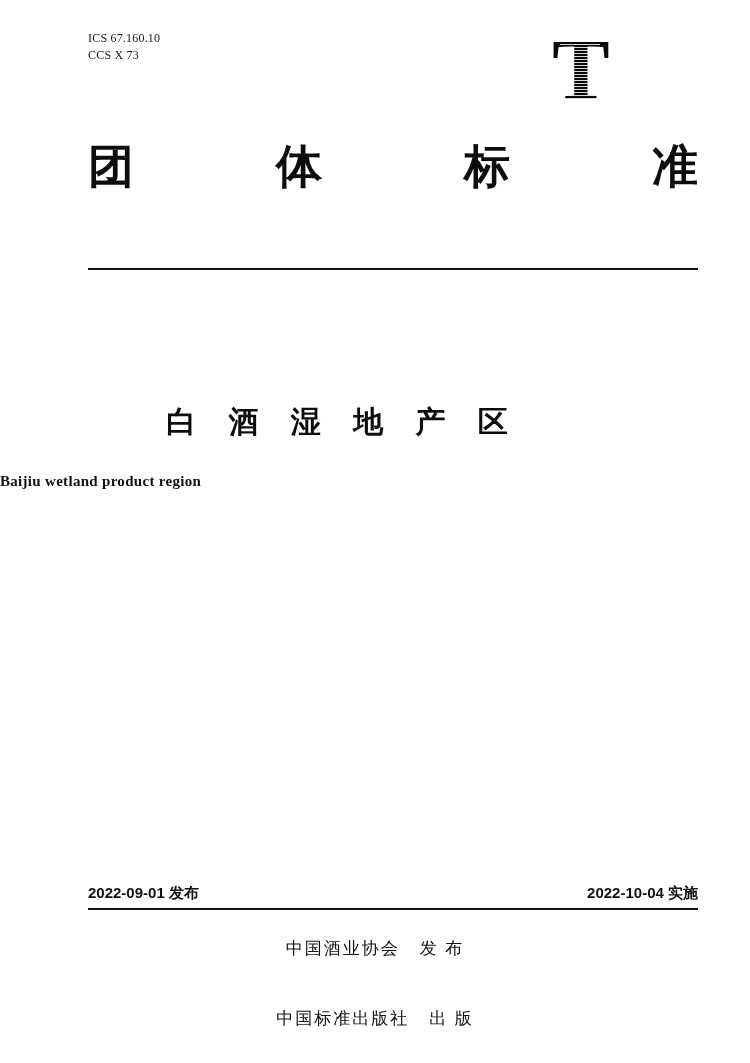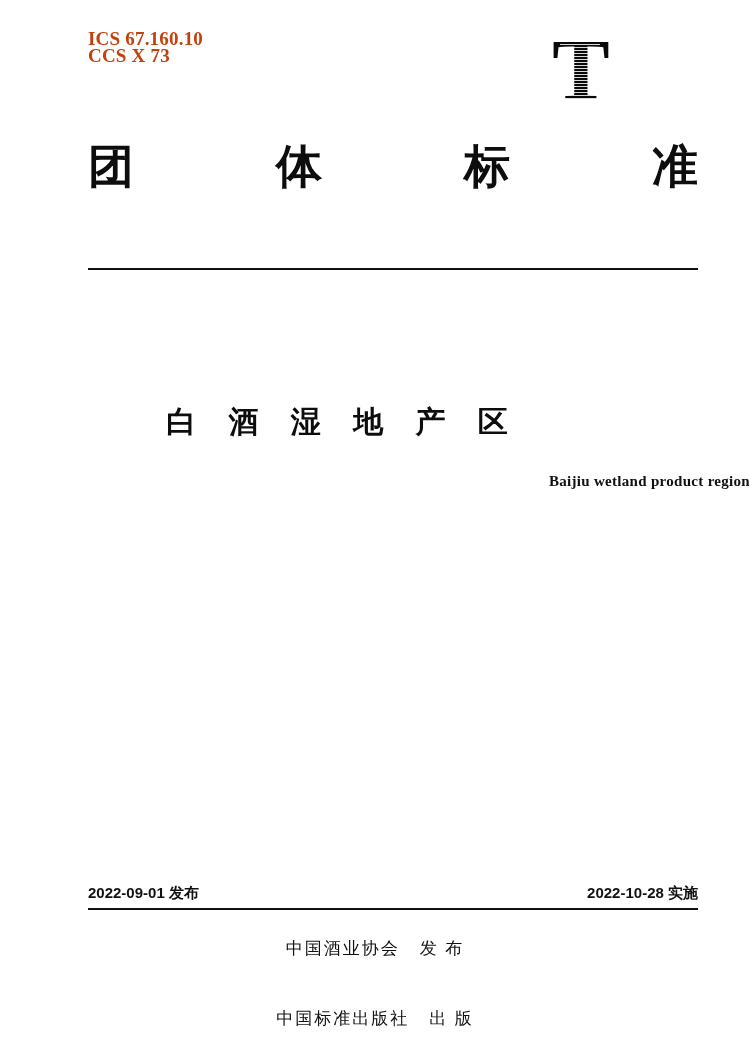--- a/index.html
+++ b/index.html
@@ -23,25 +23,25 @@
     height: 1063px;
     background: #ffffff;
   }
 
   
   .ics-block {
     position: absolute;
     left: 88px;
     top: 30px;
     font-family: "Liberation Serif", serif;
-    font-weight: bold;
-    font-size: 19px;
+    font-weight: normal;
+    font-size: 12px;
     line-height: 17px;
     letter-spacing: 0.2px;
-    color: #c2410c;
+    color: #0f172a;
   }
   .ics-block div { white-space: pre; }
 
   
   .logo-wrap {
     position: absolute;
     left: 540px;
     top: 28px;
     width: 80px;
     height: 84px;
@@ -133,21 +133,21 @@
     font-weight: bold;
     letter-spacing: 12px;
     text-indent: 12px;
     color: #0d0d0d;
   }
   .doc-title-en {
     position: absolute;
     left: 0;
     top: 473px;
     width: 750px;
-    text-align: right;
+    text-align: left;
     font-family: "Liberation Serif", serif;
     font-size: 15px;
     font-weight: bold;
     letter-spacing: 0.3px;
     color: #111111;
   }
 
   
   .date-row {
     position: absolute;
@@ -203,21 +203,21 @@
 
   <div class="rule-top"></div>
 
   <div class="doc-title">白 酒 湿 地 产 区</div>
   <div class="doc-title-en">Baijiu wetland product region</div>
 
   <div class="rule-bottom"></div>
 
   <div class="date-row">
     <div>2022-09-01 发布</div>
-    <div>2022-10-28 实施</div>
+    <div>2022-10-04 实施</div>
   </div>
 
   <div class="pub pub-1">
     <span>中国酒业协会</span><span class="sep"></span><span>发 布</span>
   </div>
 
   <div class="pub pub-2">
     <span>中国标准出版社</span><span class="sep"></span><span>出 版</span>
   </div>
 

